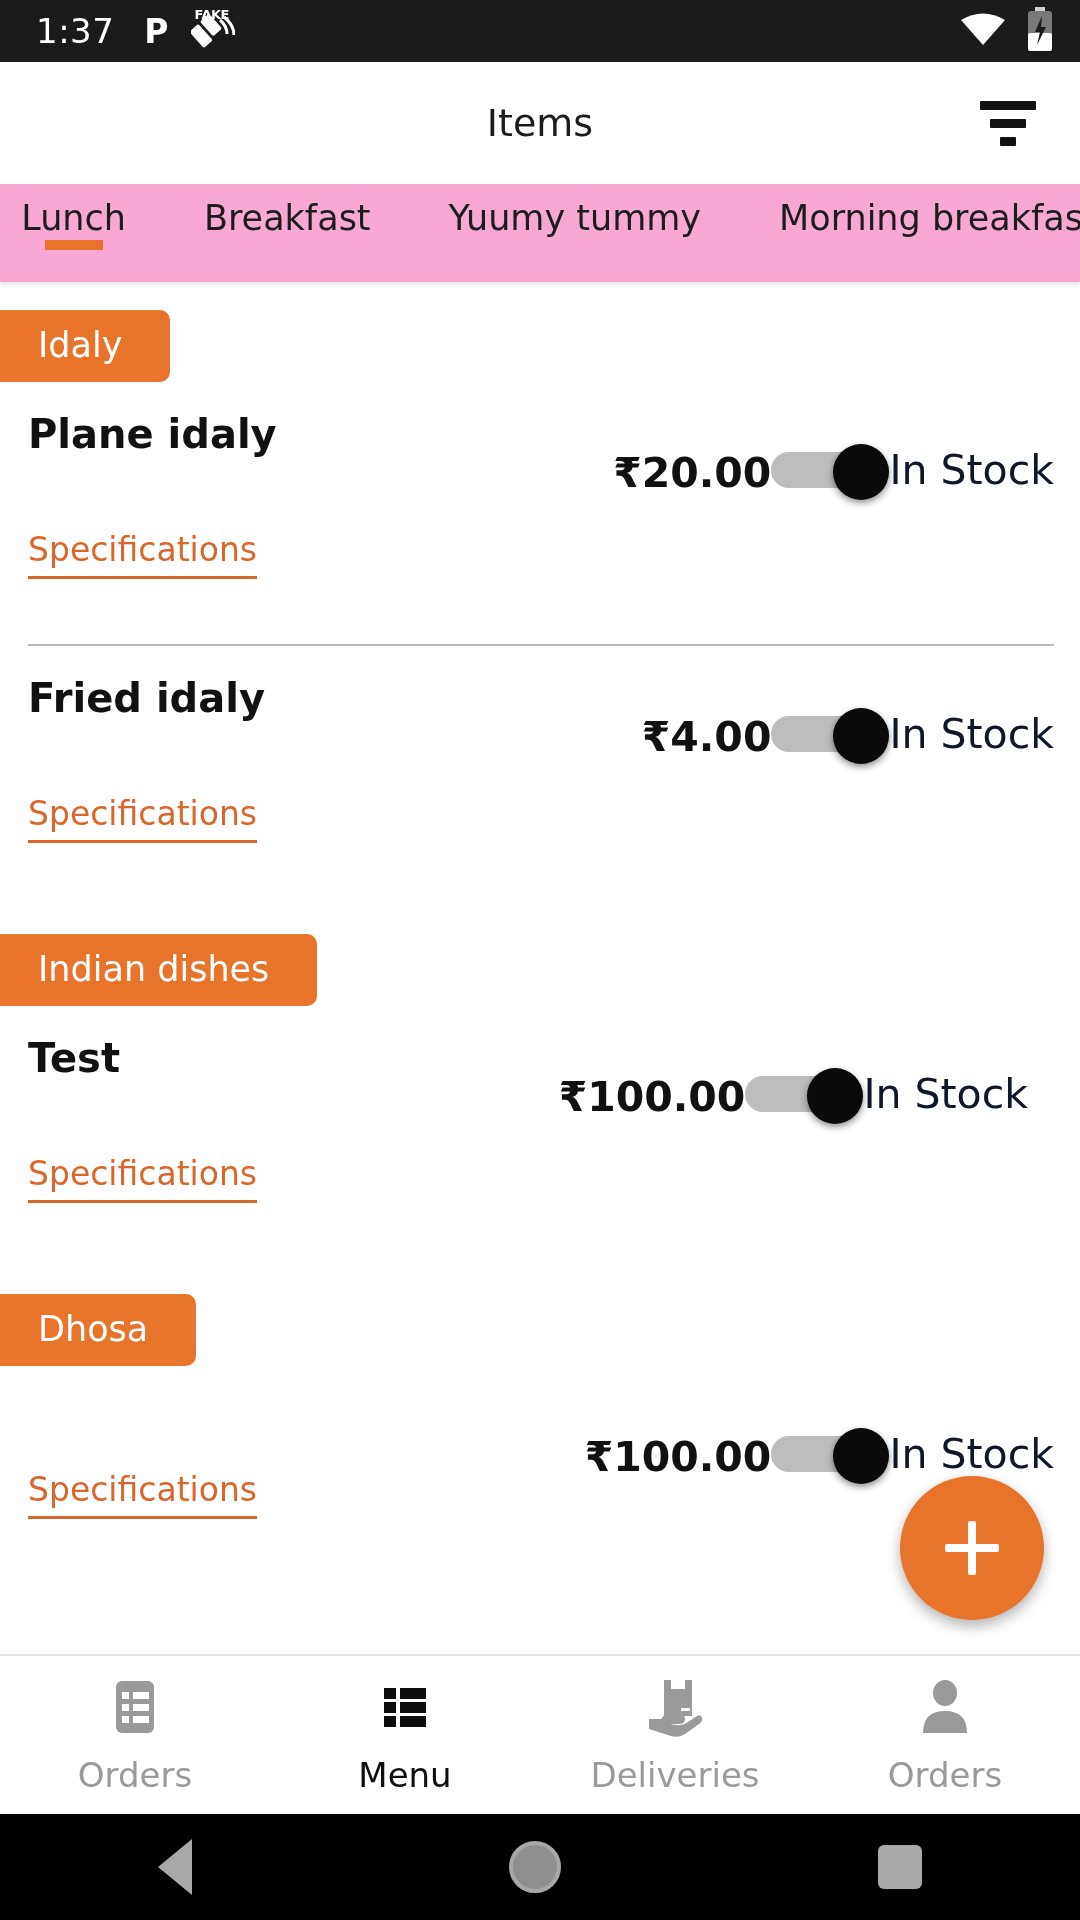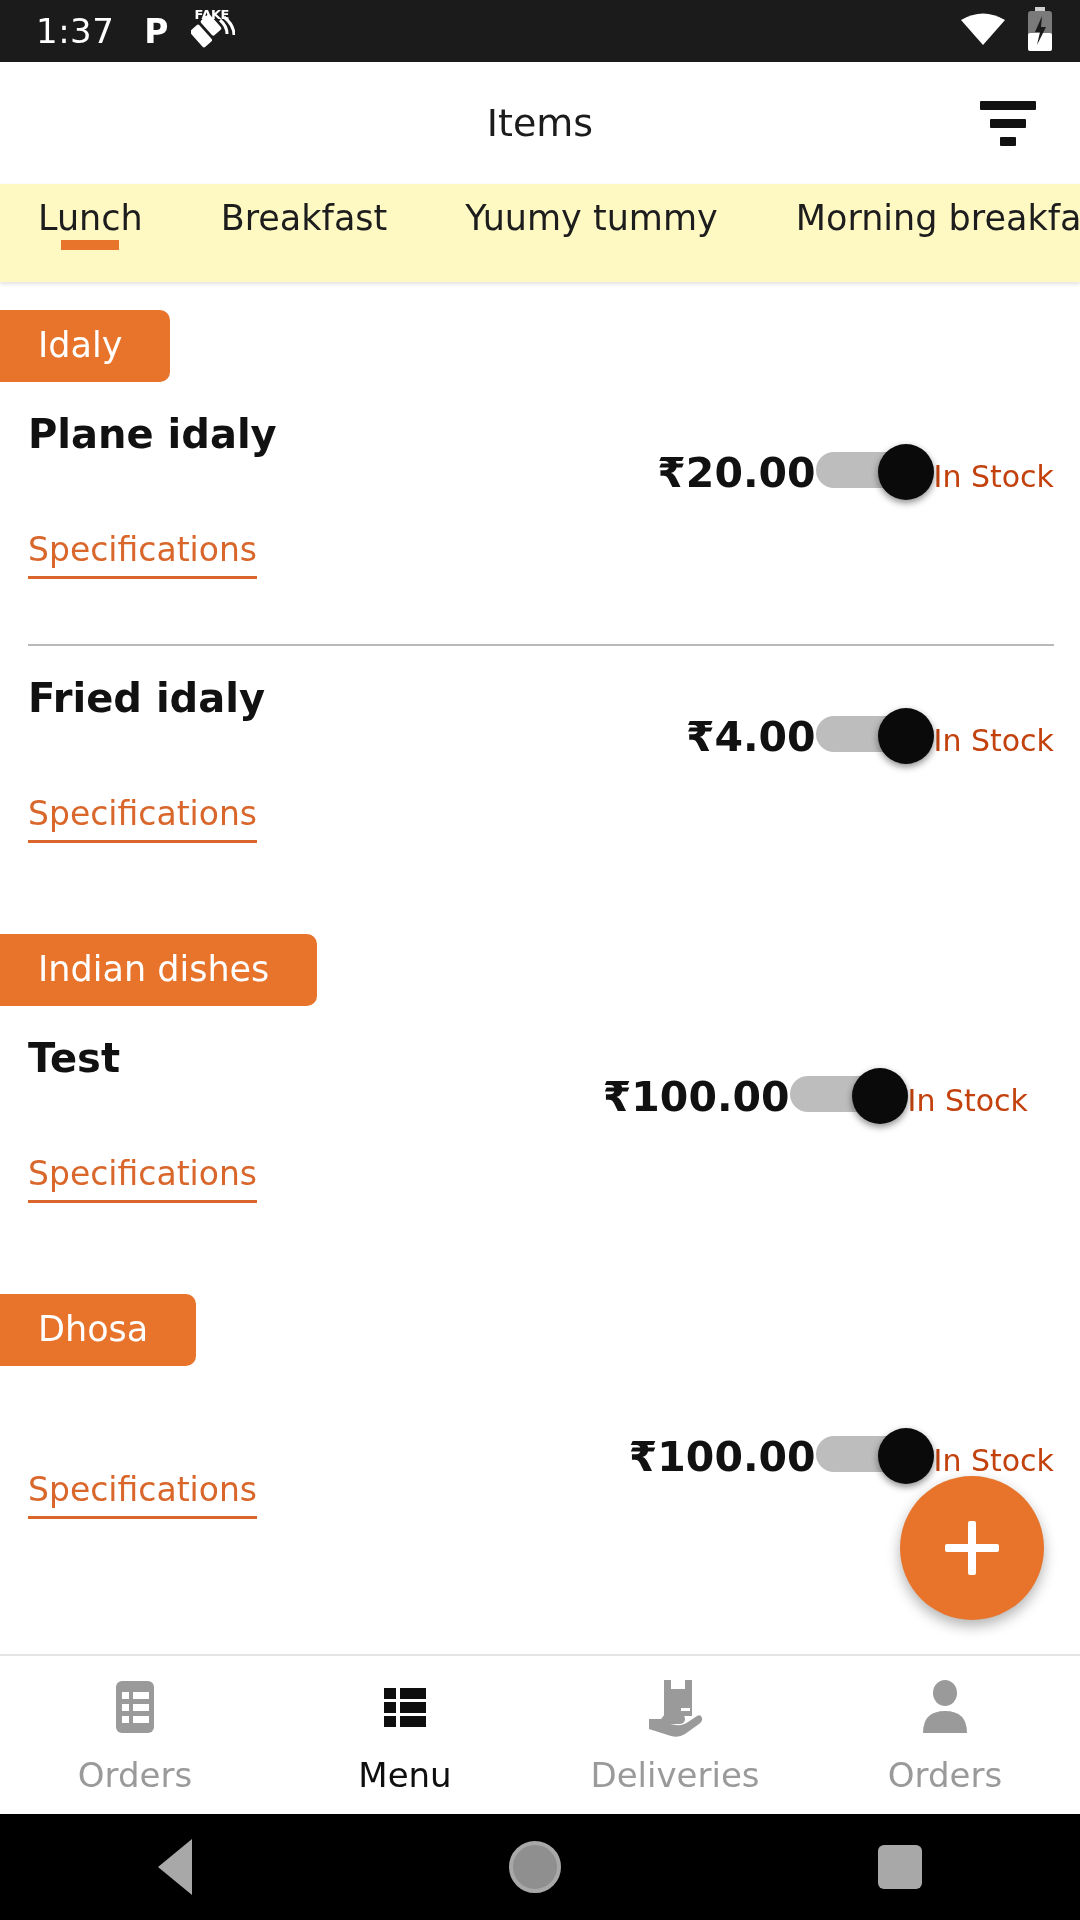--- a/index.html
+++ b/index.html
@@ -42,23 +42,23 @@
     width:92px; height:92px; display:flex; flex-direction:column;
     align-items:center; justify-content:center; gap:9px; background:transparent;
   }
   .filter-btn i { display:block; background:#111; height:9px; border-radius:1px; }
   .filter-btn i:nth-child(1){ width:56px; }
   .filter-btn i:nth-child(2){ width:36px; }
   .filter-btn i:nth-child(3){ width:16px; }
 
   
   .tabbar {
-    flex:0 0 98px; background:#fef9c3; display:flex; align-items:flex-start;
+    flex:0 0 98px; background:#f9a8d4; display:flex; align-items:flex-start;
     padding-left:38px; box-shadow:0 2px 4px rgba(0,0,0,0.12);
-    position:relative; z-index:3;
+    position:relative; z-index:3;justify-content:center;
   }
   .tab {
     position:relative; padding:14px 0 0 0; margin-right:78px; white-space:nowrap;
   }
   .tab:last-child { margin-right:0; }
   .tab .tab-label { font-size:35px; color:#1d1d1d; display:block; }
   .tab.active .tab-indicator {
     position:absolute; left:50%; transform:translateX(-50%);
     bottom:-12px; width:58px; height:10px; background:#E8742C;
   }
@@ -96,21 +96,21 @@
   }
   .toggle .track {
     position:absolute; left:0; top:8px; width:98px; height:36px;
     background:#bdbdbd; border-radius:18px;
   }
   .toggle .thumb {
     position:absolute; right:0; top:0; width:56px; height:56px;
     background:#0a0a0a; border-radius:50%;
     box-shadow:0 3px 7px rgba(0,0,0,0.45);
   }
-  .stock-label { margin-top:22px; font-size:30px; color:#c2410c; }
+  .stock-label { margin-top:22px; font-size:41px; color:#0f172a; }
   .item-divider {
     height:2px; background:#b9b9b9; margin:0 26px 0 28px;
   }
   .item.narrow-right .item-right { right:26px; }
 
   
   .fab {
     position:absolute; right:36px; bottom:34px;
     width:144px; height:144px; border-radius:50%;
     background:#E8742C; box-shadow:0 6px 14px rgba(0,0,0,0.3);

